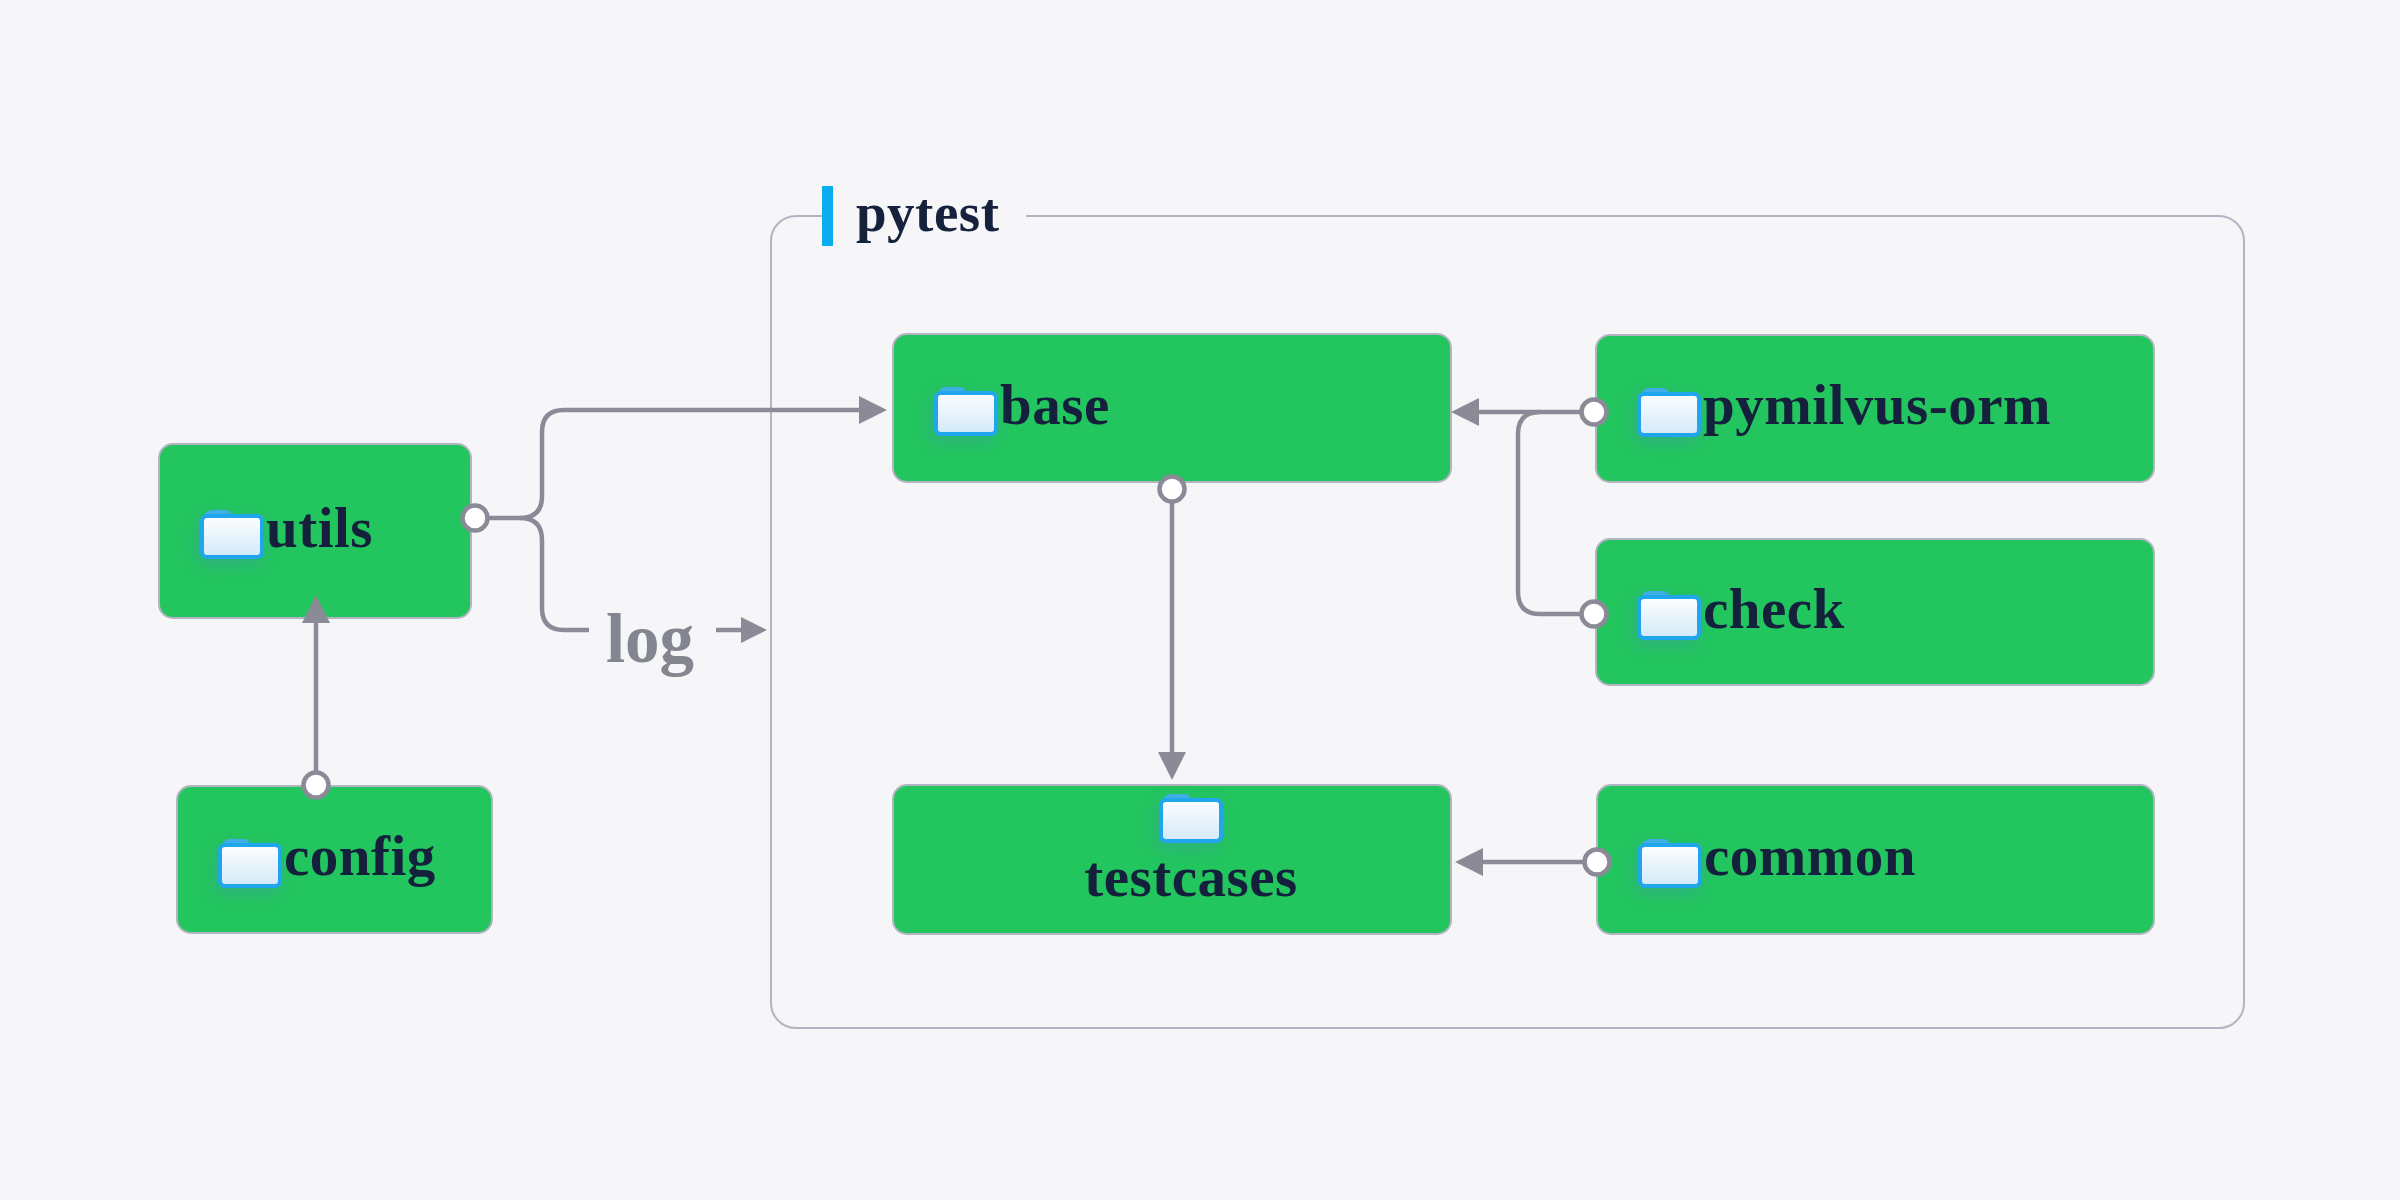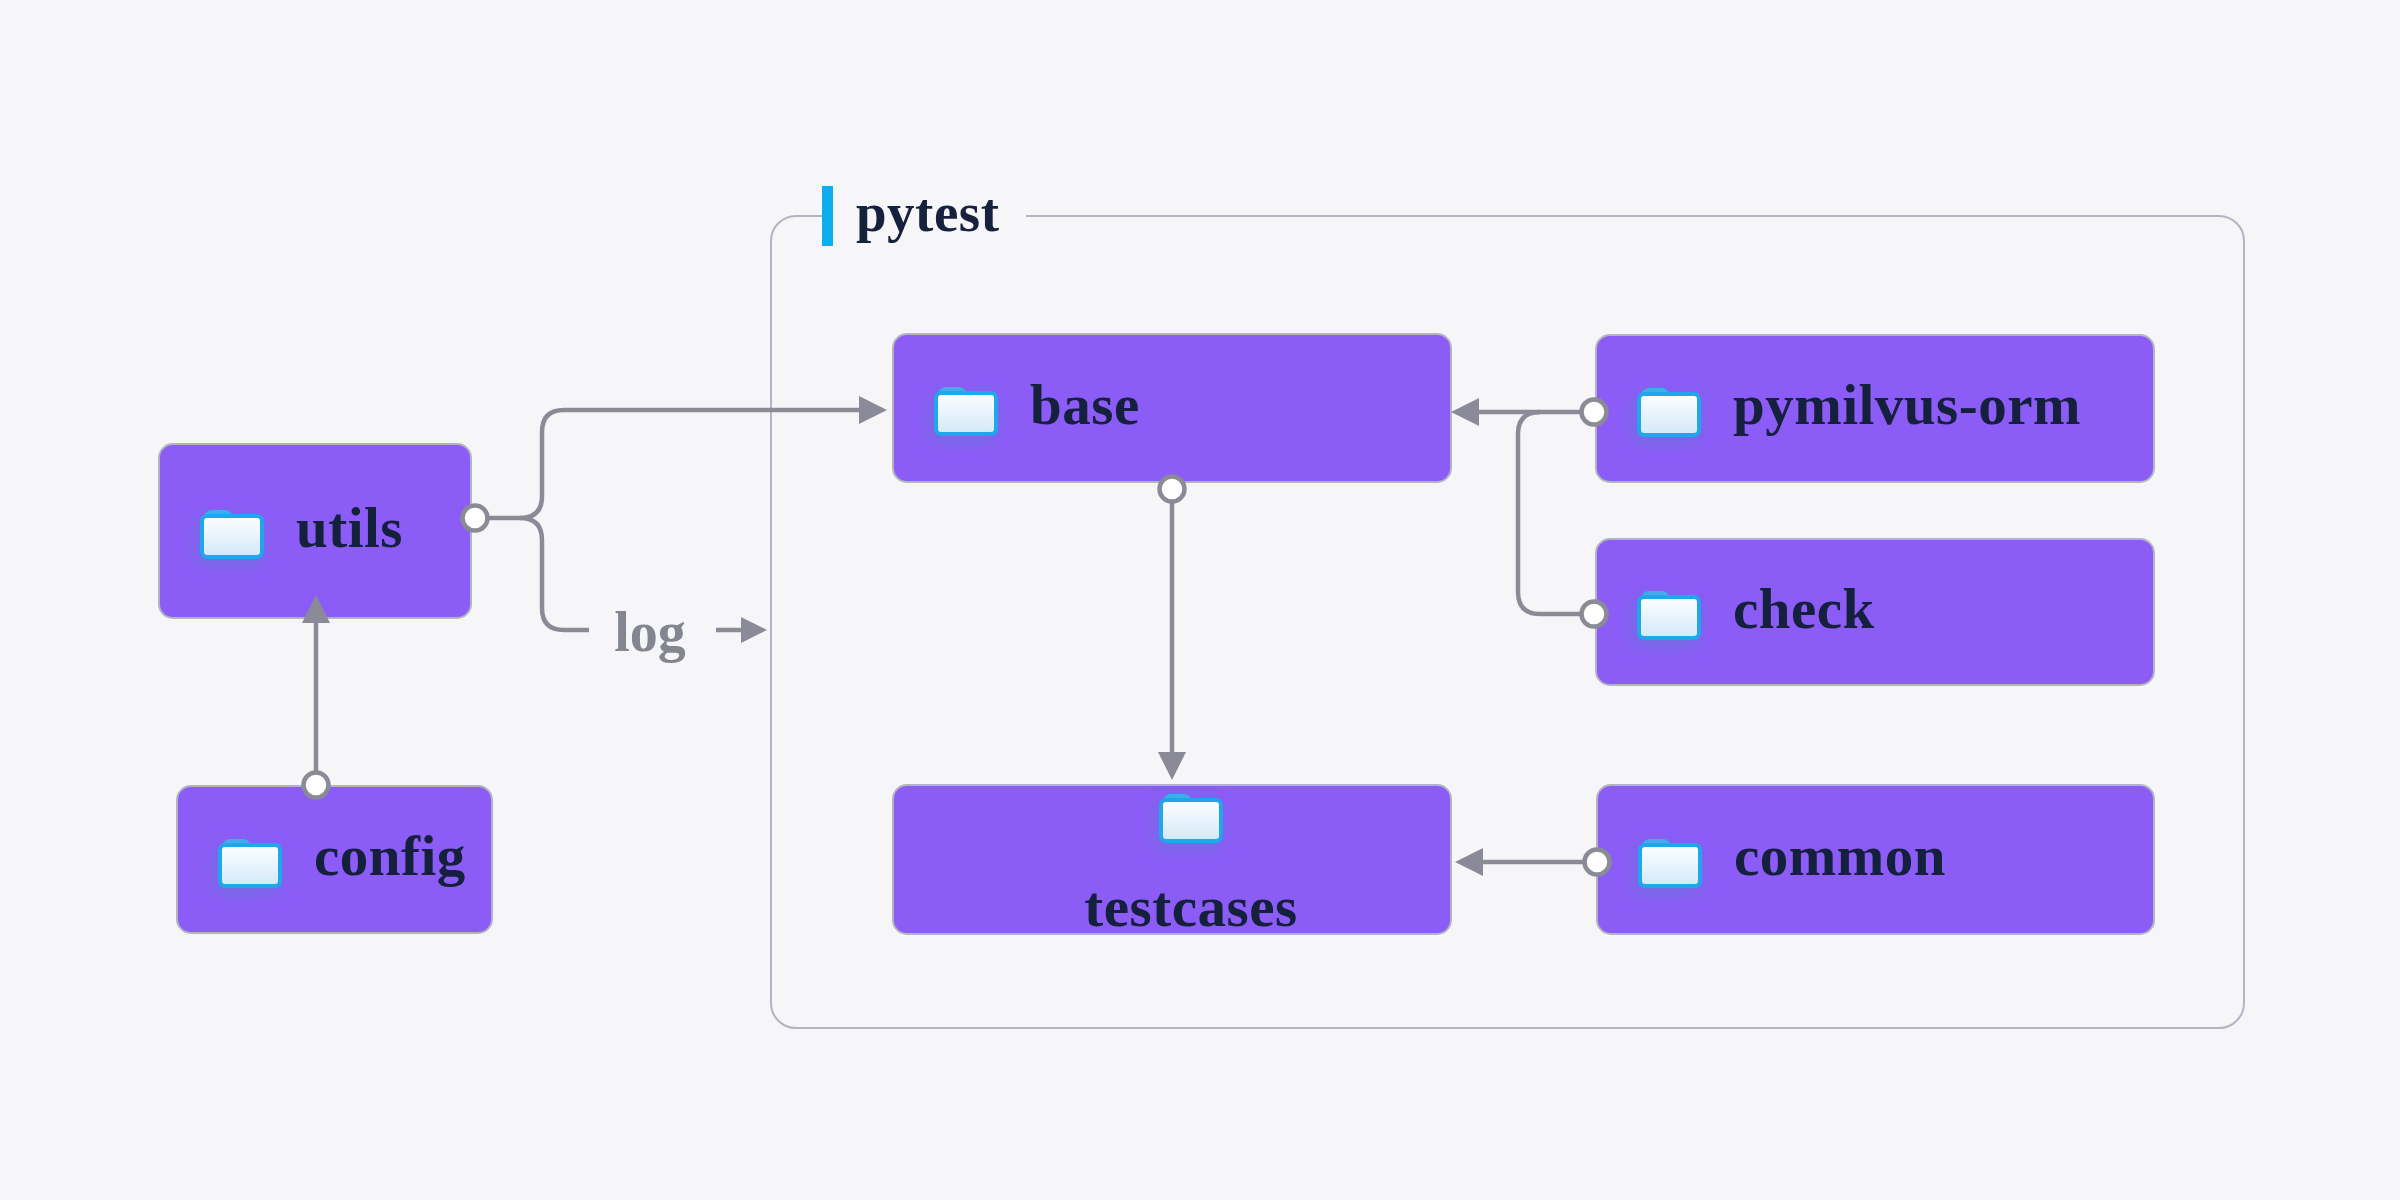--- a/index.html
+++ b/index.html
@@ -53,27 +53,26 @@
     color: #16213D;
     letter-spacing: 0.5px;
     line-height: 62px;
     padding-bottom: 6px;
   }
 
   
   .node {
     position: absolute;
     box-sizing: border-box;
-    background: #8b5cf6;
+    background: #22c55e;
     border: 2.5px solid #B3B4C1;
     border-radius: 15px;
     display: flex;
     align-items: center;
     padding-left: 38px;
-    gap: 30px;
     z-index: 2;
   }
   .node-label {
     font-size: 57px;
     font-weight: 700;
     color: #14203C;
     letter-spacing: 0.5px;
     padding-bottom: 8px;
   }
   .folder-icon { width: 68px; height: 58px; flex: 0 0 auto; filter: drop-shadow(-3px 6px 8px rgba(70,140,190,0.35)); }
@@ -85,21 +84,21 @@
   #node-pymilvus  { left: 1595px; top: 334px; width: 560px; height: 149px; }
   #node-check     { left: 1595px; top: 538px; width: 560px; height: 148px; }
   #node-common    { left: 1596px; top: 784px; width: 559px; height: 151px; text-align: right; }
 
   
   .log-label {
     position: absolute;
     left: 592px; top: 600px;
     width: 116px;
     text-align: center;
-    font-size: 56px;
+    font-size: 69px;
     font-weight: 600;
     color: #84868F;
     z-index: 2;
   }
 </style>
 </head>
 <body>
 
 <div class="canvas">
 

